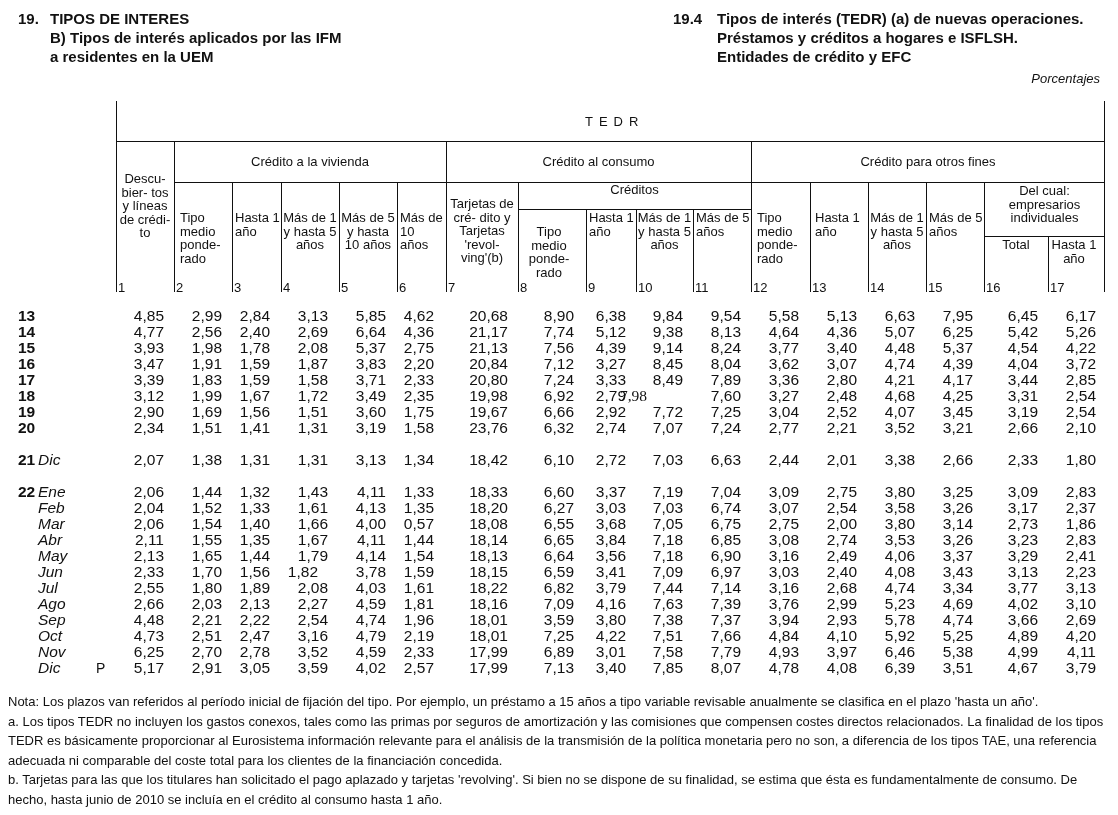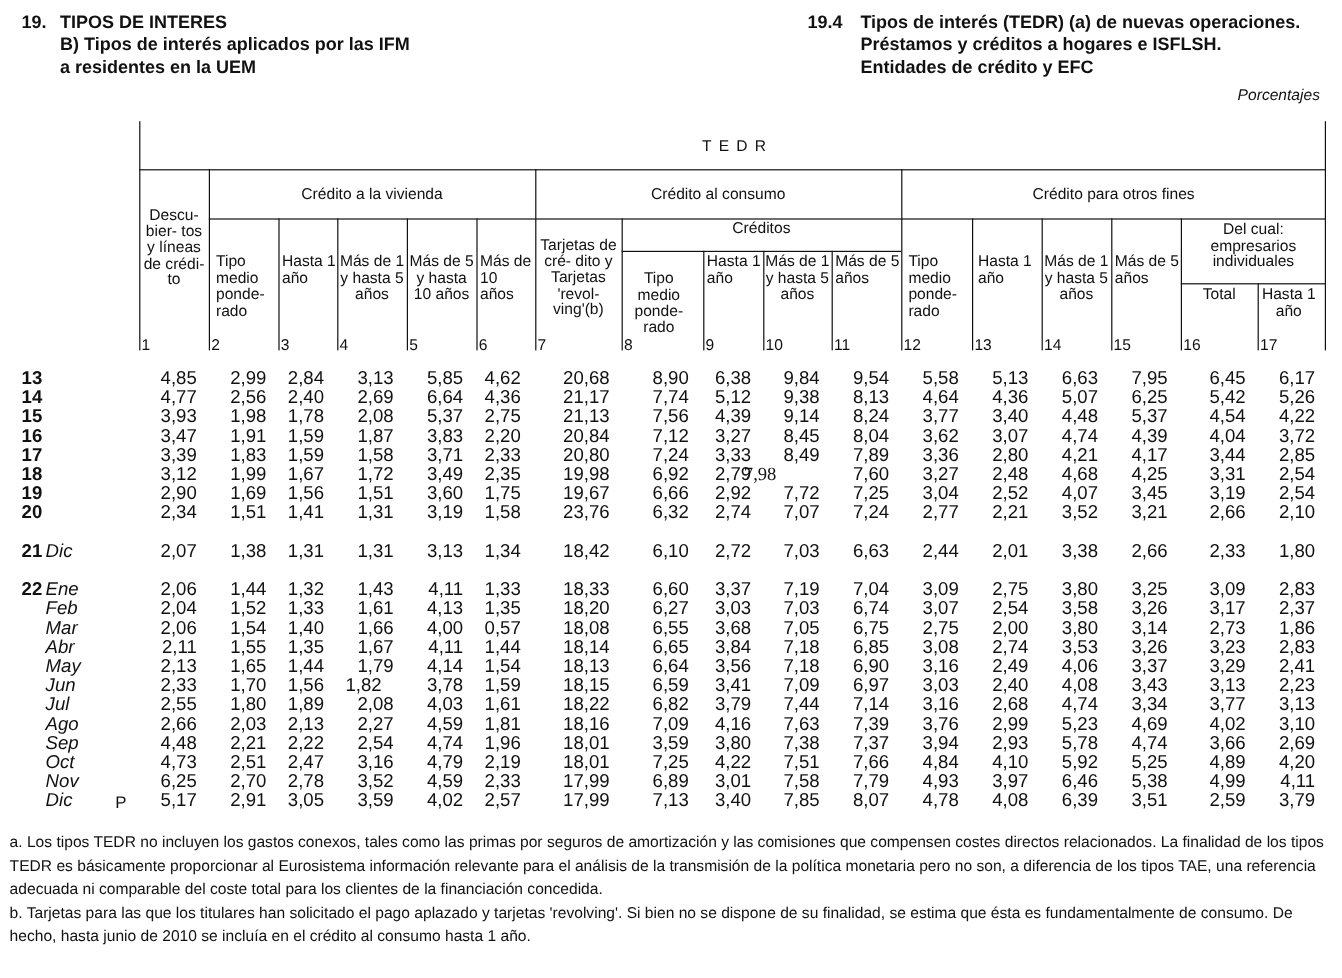--- a/index.html
+++ b/index.html
@@ -527,21 +527,22 @@
       <span class="cell" style="left: 374px;">2,57</span>
       <span class="cell" style="left: 448px;">17,99</span>
       <span class="cell" style="left: 514px;">7,13</span>
       <span class="cell" style="left: 566px;">3,40</span>
       <span class="cell" style="left: 623px;">7,85</span>
       <span class="cell" style="left: 681px;">8,07</span>
       <span class="cell" style="left: 739px;">4,78</span>
       <span class="cell" style="left: 797px;">4,08</span>
       <span class="cell" style="left: 855px;">6,39</span>
       <span class="cell" style="left: 913px;">3,51</span>
-      <span class="cell" style="left: 978px;">2,59</span>
+      <span class="cell" style="left: 978px;">4,67</span>
       <span class="cell" style="left: 1036px;">3,79</span>
     </div>
   </div>
 
 <div class="notes">
+  <p>Nota: Los plazos van referidos al período inicial de fijación del tipo. Por ejemplo, un préstamo a 15 años a tipo variable revisable anualmente se clasifica en el plazo 'hasta un año'.</p>
   <p>a. Los tipos TEDR no incluyen los gastos conexos, tales como las primas por seguros de amortización y las comisiones que compensen costes directos relacionados. La finalidad de los tipos TEDR es básicamente proporcionar al Eurosistema información relevante para el análisis de la transmisión de la política monetaria pero no son, a diferencia de los tipos TAE, una referencia adecuada ni comparable del coste total para los clientes de la financiación concedida.</p>
   <p>b. Tarjetas para las que los titulares han solicitado el pago aplazado y tarjetas 'revolving'. Si bien no se dispone de su finalidad, se estima que ésta es fundamentalmente de consumo. De hecho, hasta junio de 2010 se incluía en el crédito al consumo hasta 1 año.</p>
 </div>
 
 </body></html>

